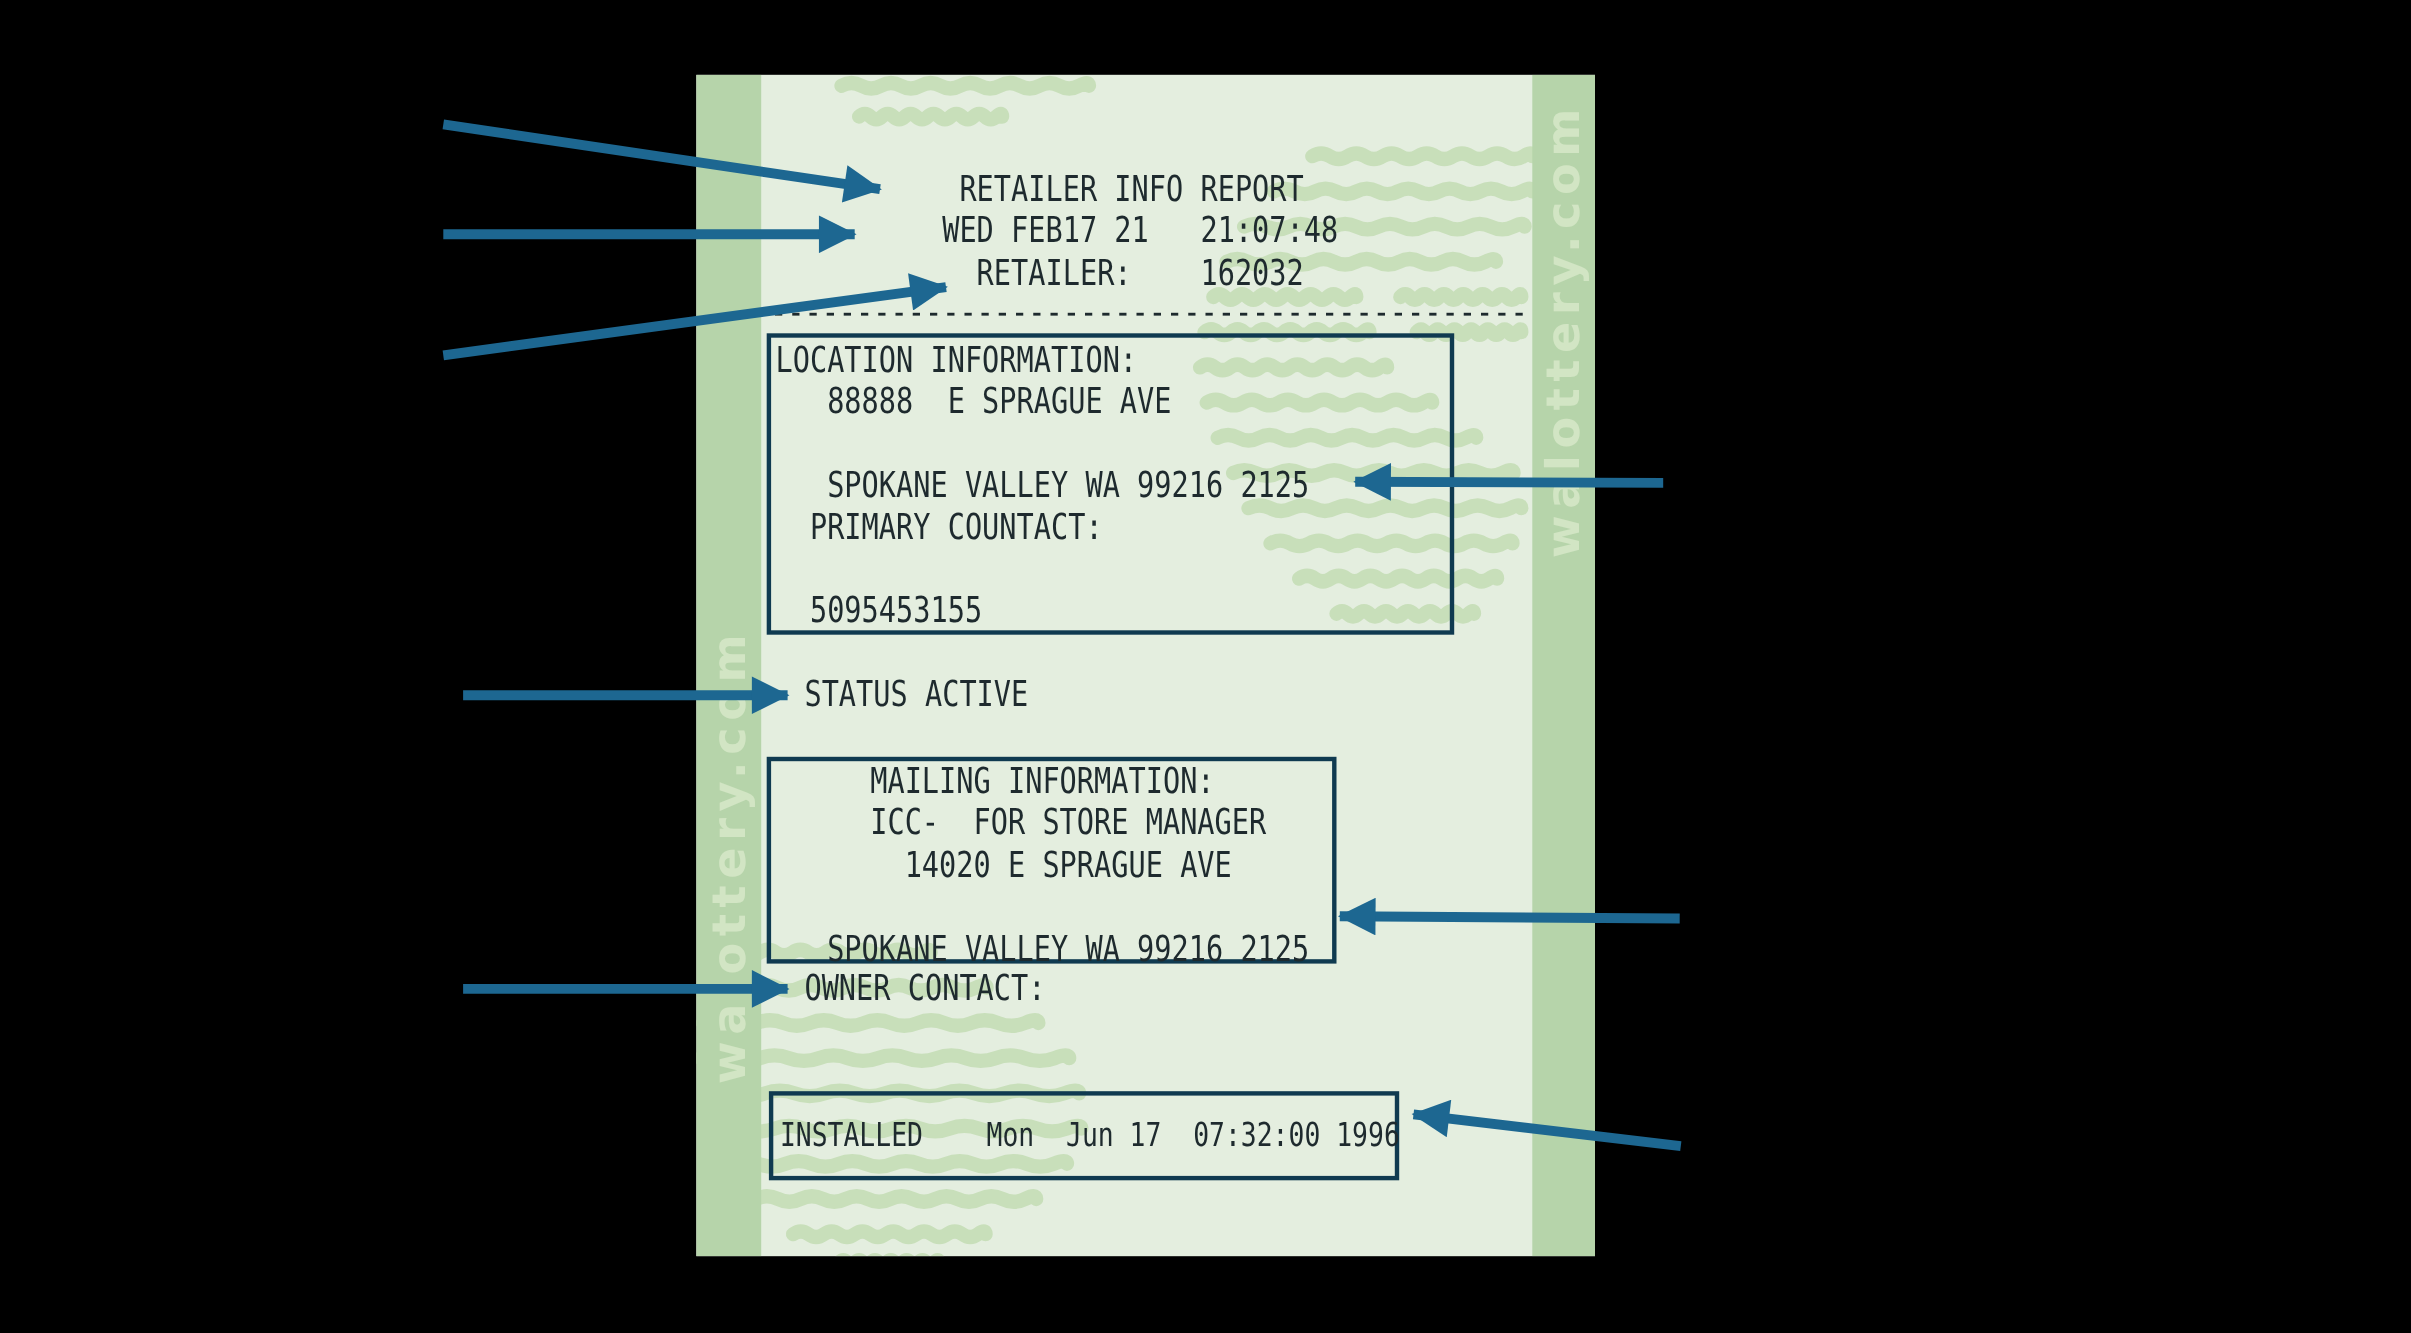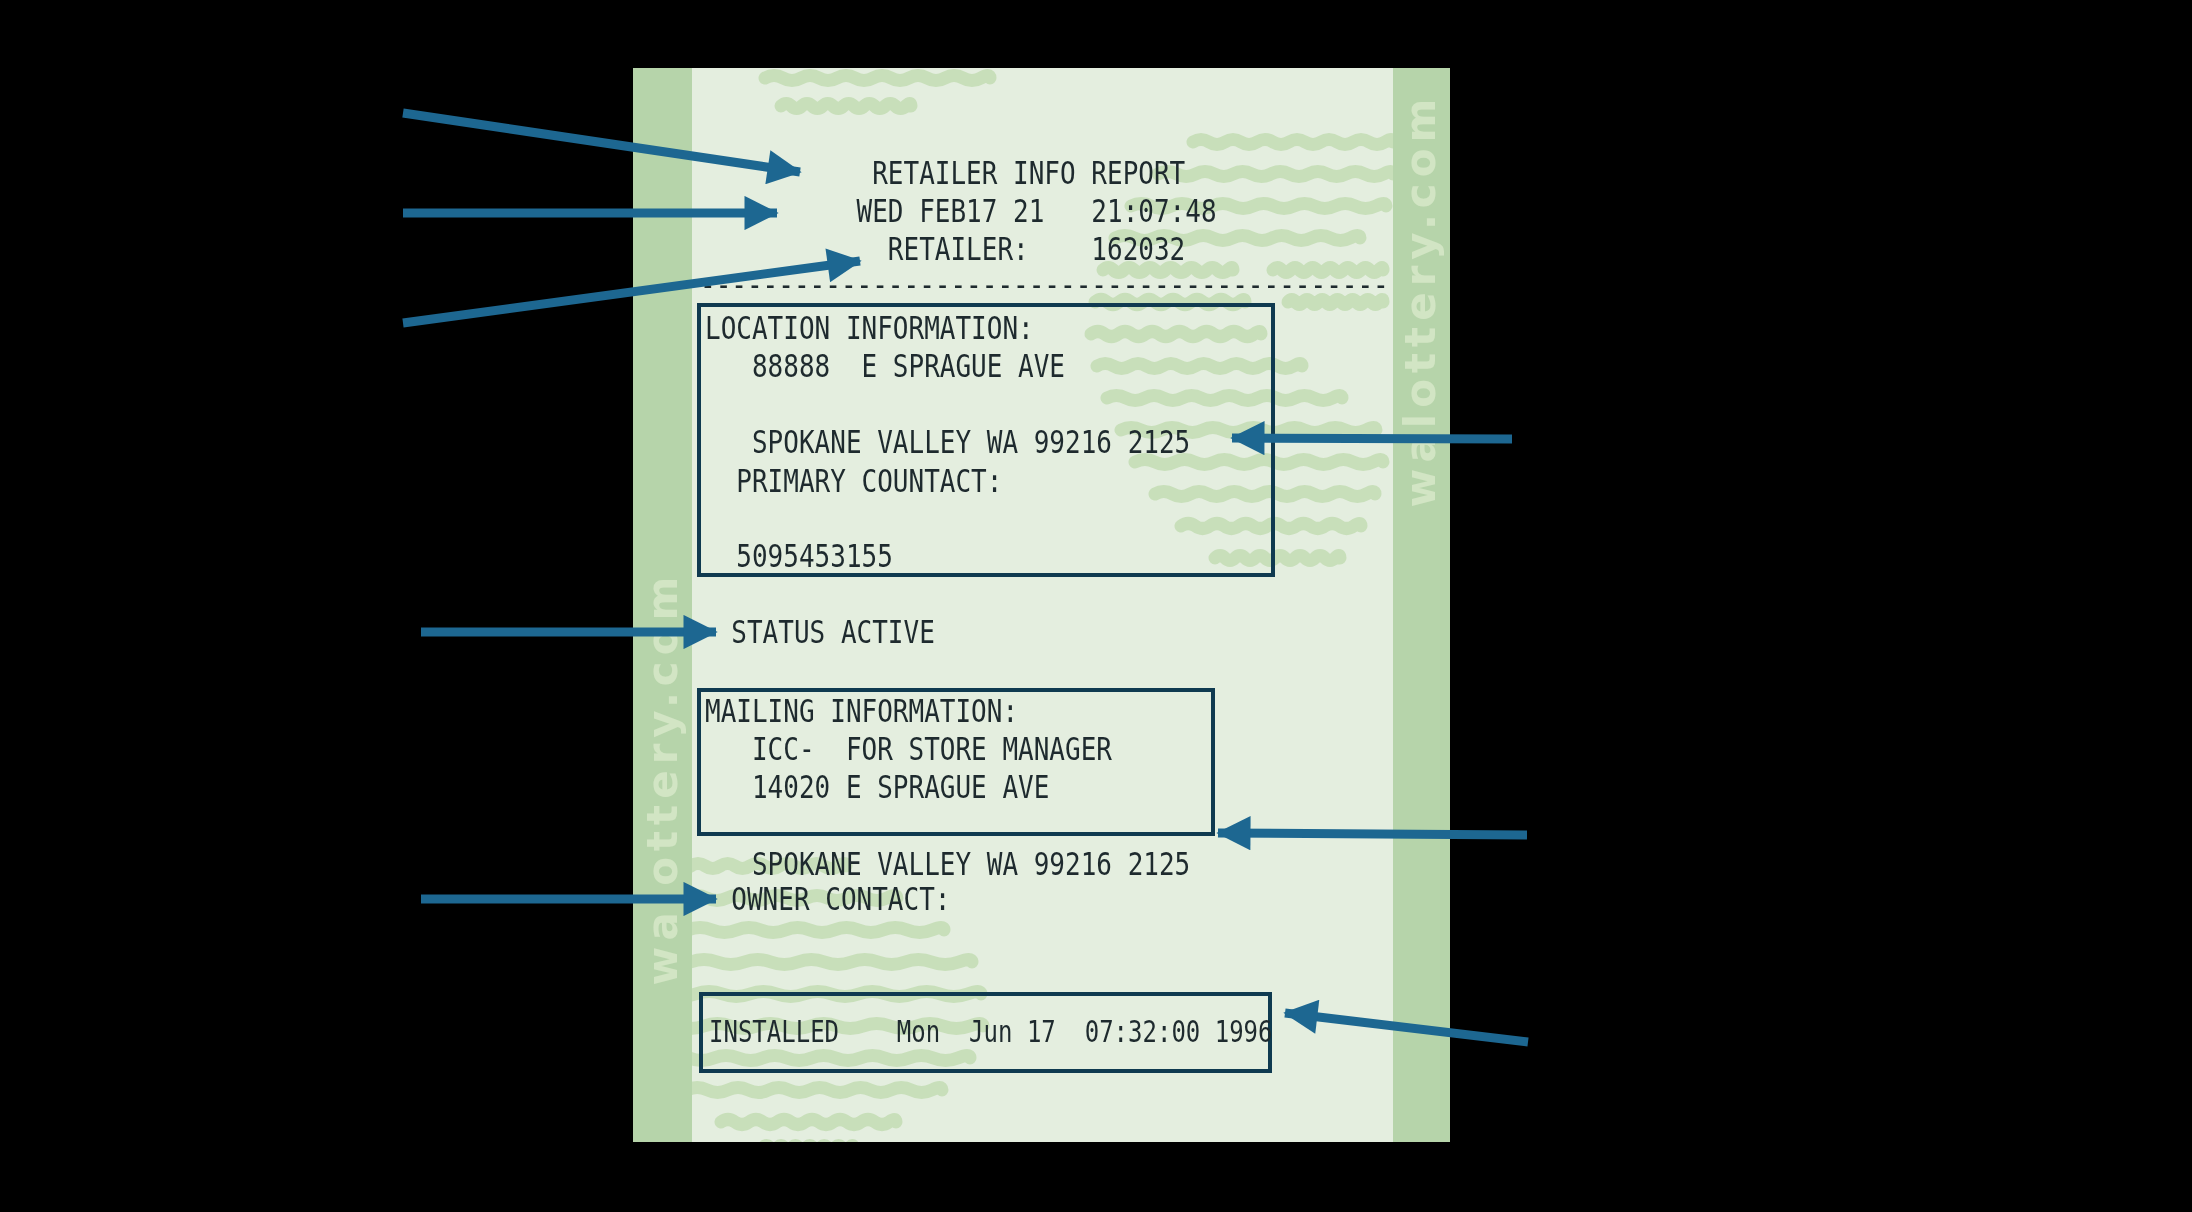--- a/index.html
+++ b/index.html
@@ -26,22 +26,22 @@
   svg.wm{position:absolute;left:0;top:0;}
   #wave-def{fill:none;stroke:var(--watermark,#c8dfba);stroke-width:13;stroke-linecap:round;vector-effect:non-scaling-stroke;}
   .rtext{
     position:absolute;margin:0;white-space:pre;
     font:26px/30.4px "DejaVu Sans Mono",monospace;
     color:var(--ink,#1e2a2e);
     transform:scaleY(1.25);transform-origin:0 0;
   }
   .rtext.sm{font-size:24px;}
   .rbox{position:absolute;border:4px solid var(--box_border,#0f3a50);box-sizing:border-box;}
-  #box-location{left:64px;top:235px;width:578px;height:274px;}
-  #box-mailing{left:64px;top:620px;width:518px;height:148px;}
+  #box-location{left:64px;top:235px;width:625px;height:274px;}
+  #box-mailing{left:64px;top:620px;width:518px;height:188px;text-align:center;}
   #box-installed{left:66px;top:924px;width:573px;height:81px;padding-left:38px;}
   svg.arrows{position:absolute;left:0;top:0;pointer-events:none;}
 </style>
 </head>
 <body>
 
 <div class="receipt">
 
   <svg class="wm" width="817" height="1074" aria-hidden="true">
     <defs>

